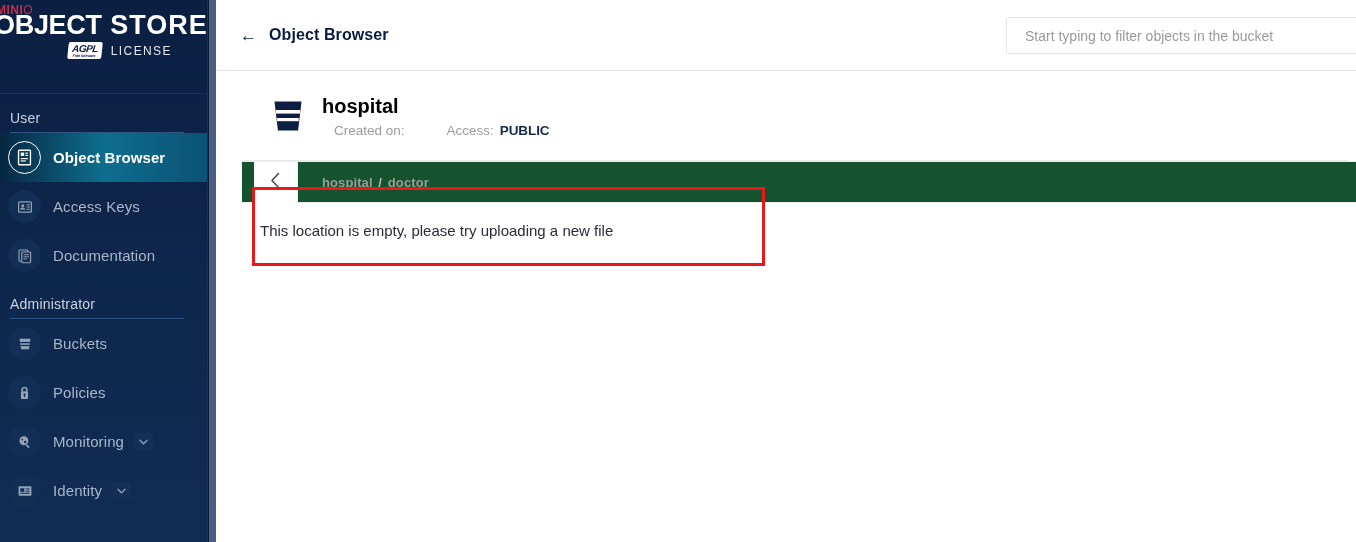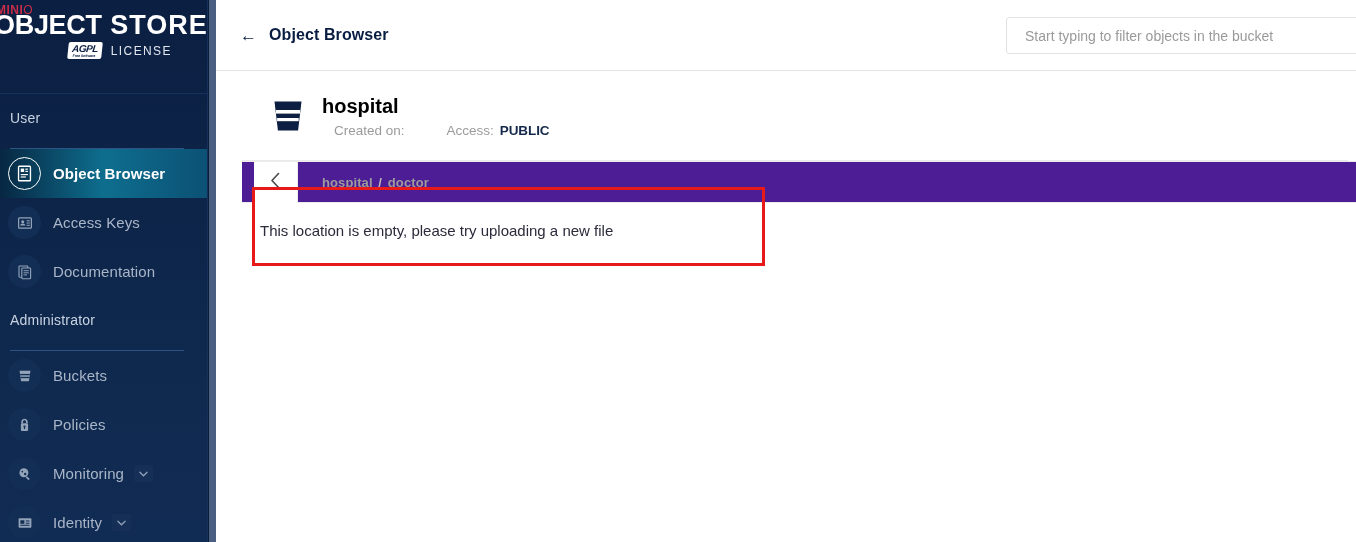--- a/index.html
+++ b/index.html
@@ -92,21 +92,21 @@
   .agpl-badge .agpl-bot { font-size: 4px; letter-spacing: -0.1px; transform: scale(0.9); }
   .license-text {
     color: #e3e8ef;
     font-size: 12px;
     letter-spacing: 1.4px;
   }
 
   .nav-section-title {
     color: #c8d3e2;
     font-size: 14px;
-    padding: 16px 0 22px 10px;
+    padding: 16px 0 6px 10px;
     letter-spacing: 0.2px;
   }
   .nav-divider {
     height: 1px;
     background: #2e5486;
     margin: 0 32px 0 10px;
   }
 
   .nav-item {
     display: flex;
@@ -232,21 +232,21 @@
     align-items: baseline;
     font-size: 13.5px;
     color: #8c8c8c;
   }
   .bucket-sub .k { color: #9b9b9b; margin-right: 6px; margin-left: 12px; }
   .bucket-sub .v { color: #15294b; font-weight: bold; letter-spacing: -0.1px; }
   .bucket-sub .gap { width: 24px; display: inline-block; }
 
   .crumb-bar {
     height: 42px;
-    background: #4c1d95;
+    background: #14532d;
     border-top: 1px solid #ececec;
     border-bottom: 1px solid #ececec;
     display: flex;
     align-items: center;
     margin-left: 26px;
   }
   .crumb-back {
     width: 44px;
     height: 41px;
     background: #ffffff;

